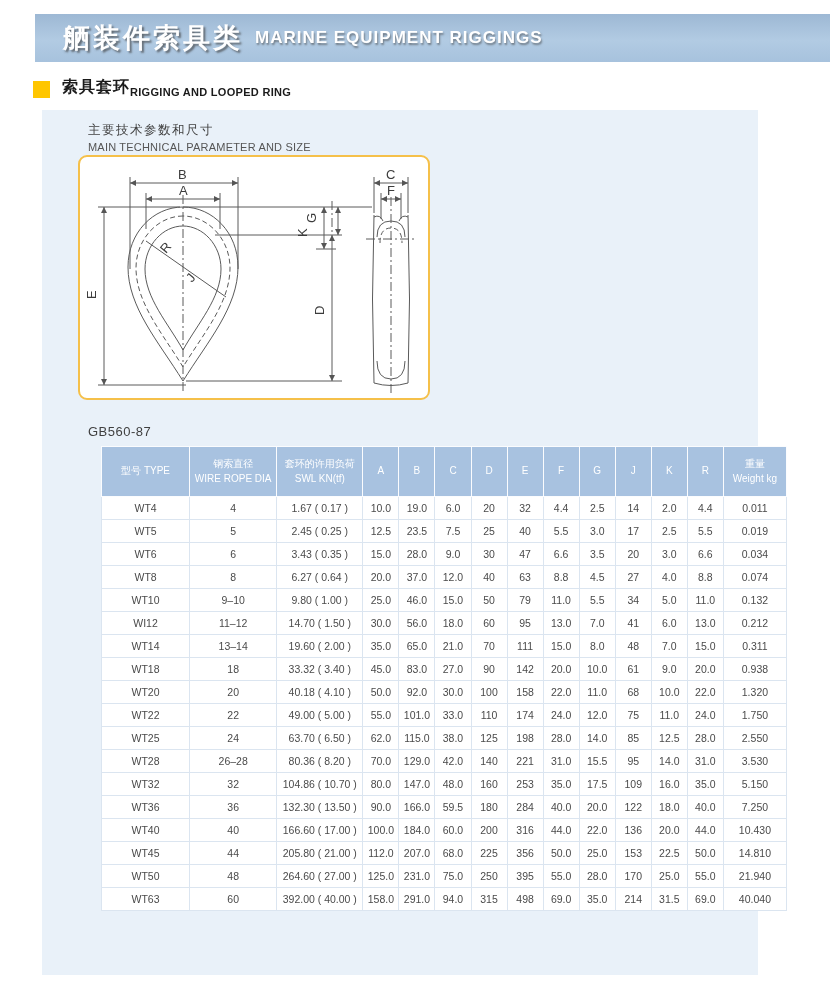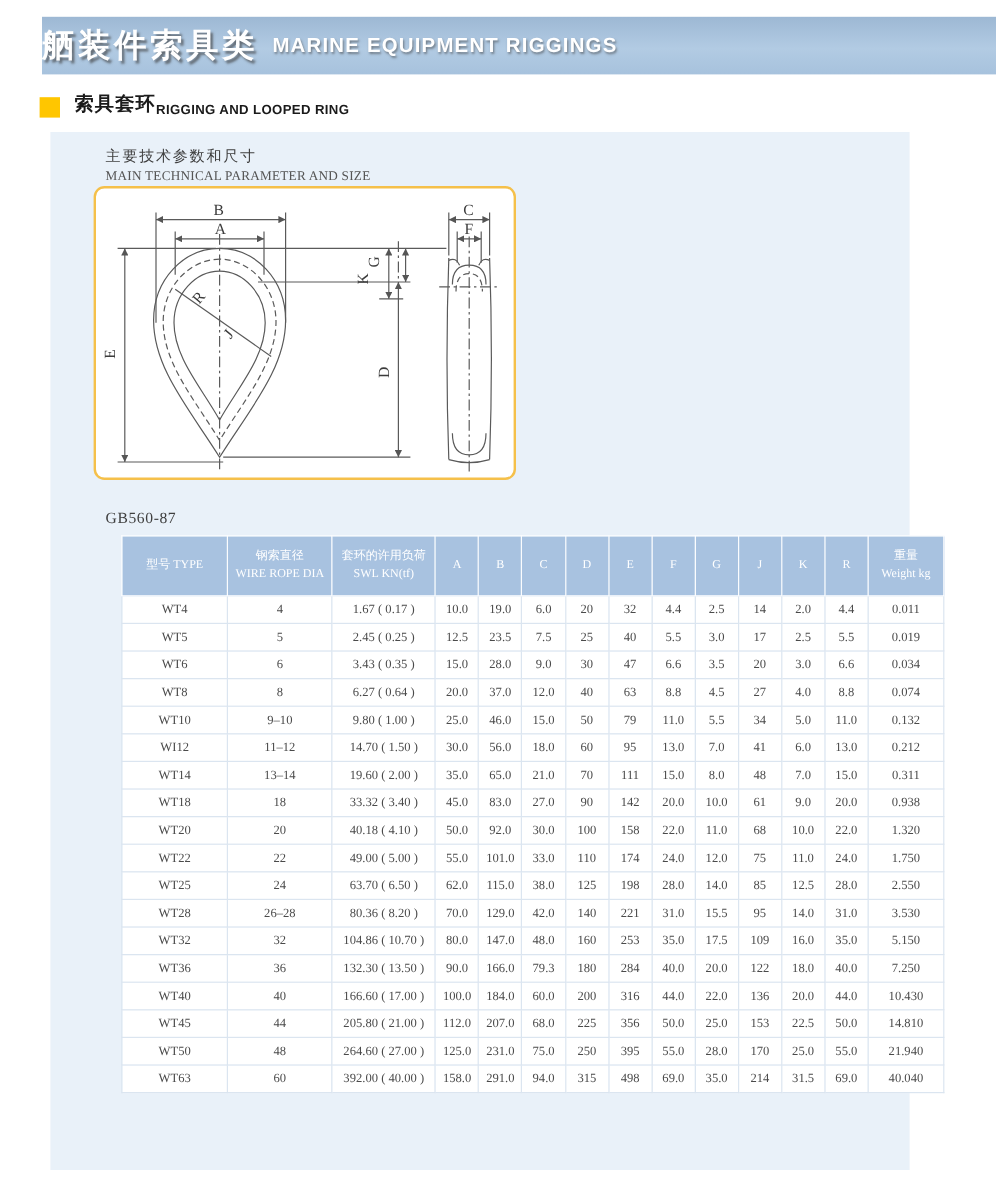--- a/index.html
+++ b/index.html
@@ -5,37 +5,37 @@
   html,body { margin:0; padding:0; }
   body {
     width:830px; height:1000px; position:relative; background:#ffffff;
     font-family:"Liberation Sans","DejaVu Sans",sans-serif;
     -webkit-font-smoothing:antialiased;
   }
   
   .banner {
     position:absolute; left:35px; top:14px; width:795px; height:48px;
     background:linear-gradient(180deg,#9db8d4 0%,#b2cbe3 55%,#a7c2dd 100%);
-    display:flex; align-items:center; box-sizing:border-box;
+    display:flex; align-items:center; padding-left:28px; box-sizing:border-box;
   }
   .banner-cn {
     font-size:27px; font-weight:bold; color:#ffffff; letter-spacing:3px;
     text-shadow:2px 2px 2px rgba(60,60,60,.65);
   }
   .banner-en {
     font-size:17px; font-weight:bold; color:#ffffff; margin-left:12px; letter-spacing:1px;
     text-shadow:1px 2px 2px rgba(60,60,60,.55);
   }
   
   .section-row { position:absolute; left:33px; top:78px; display:flex; align-items:flex-end; height:20px; }
   .bullet { width:17px; height:17px; background:#ffc600; flex:0 0 auto; }
   .sec-cn { margin-left:12px; font-size:16px; font-weight:bold; color:#1a1a1a; letter-spacing:1px; }
   .sec-en { margin-left:0; font-size:11px; font-weight:bold; color:#1a1a1a; letter-spacing:.3px; }
   
-  .panel { position:absolute; left:42px; top:110px; width:716px; height:865px; background:#e9f1f9;font-family:Liberation Serif, serif; }
+  .panel { position:absolute; left:42px; top:110px; width:716px; height:865px; background:#e9f1f9; }
   .param-cn { position:absolute; left:46px; top:12px; font-size:12.5px; color:#3f3f3f; letter-spacing:1.5px; }
   .param-en { position:absolute; left:46px; top:31px; font-size:11px; color:#555; letter-spacing:.2px; }
   .drawing-box {
     position:absolute; left:36px; top:45px; width:352px; height:245px;
     background:#fff; border:2px solid #f5c04a; border-radius:9px; box-sizing:border-box; overflow:hidden;
   }
   .drawing-box svg { display:block; }
   .standard { position:absolute; left:46px; top:314px; font-size:13px; color:#3f3f3f; letter-spacing:.5px; }
   
   .spec-table { position:absolute; left:59px; top:336px; width:686px; border-collapse:collapse; table-layout:fixed; }
@@ -427,21 +427,21 @@
             <td>16.0</td>
             <td>35.0</td>
             <td>5.150</td>
           </tr>
           <tr>
             <td>WT36</td>
             <td>36</td>
             <td>132.30 ( 13.50 )</td>
             <td>90.0</td>
             <td>166.0</td>
-            <td>79.3</td>
+            <td>59.5</td>
             <td>180</td>
             <td>284</td>
             <td>40.0</td>
             <td>20.0</td>
             <td>122</td>
             <td>18.0</td>
             <td>40.0</td>
             <td>7.250</td>
           </tr>
           <tr>

